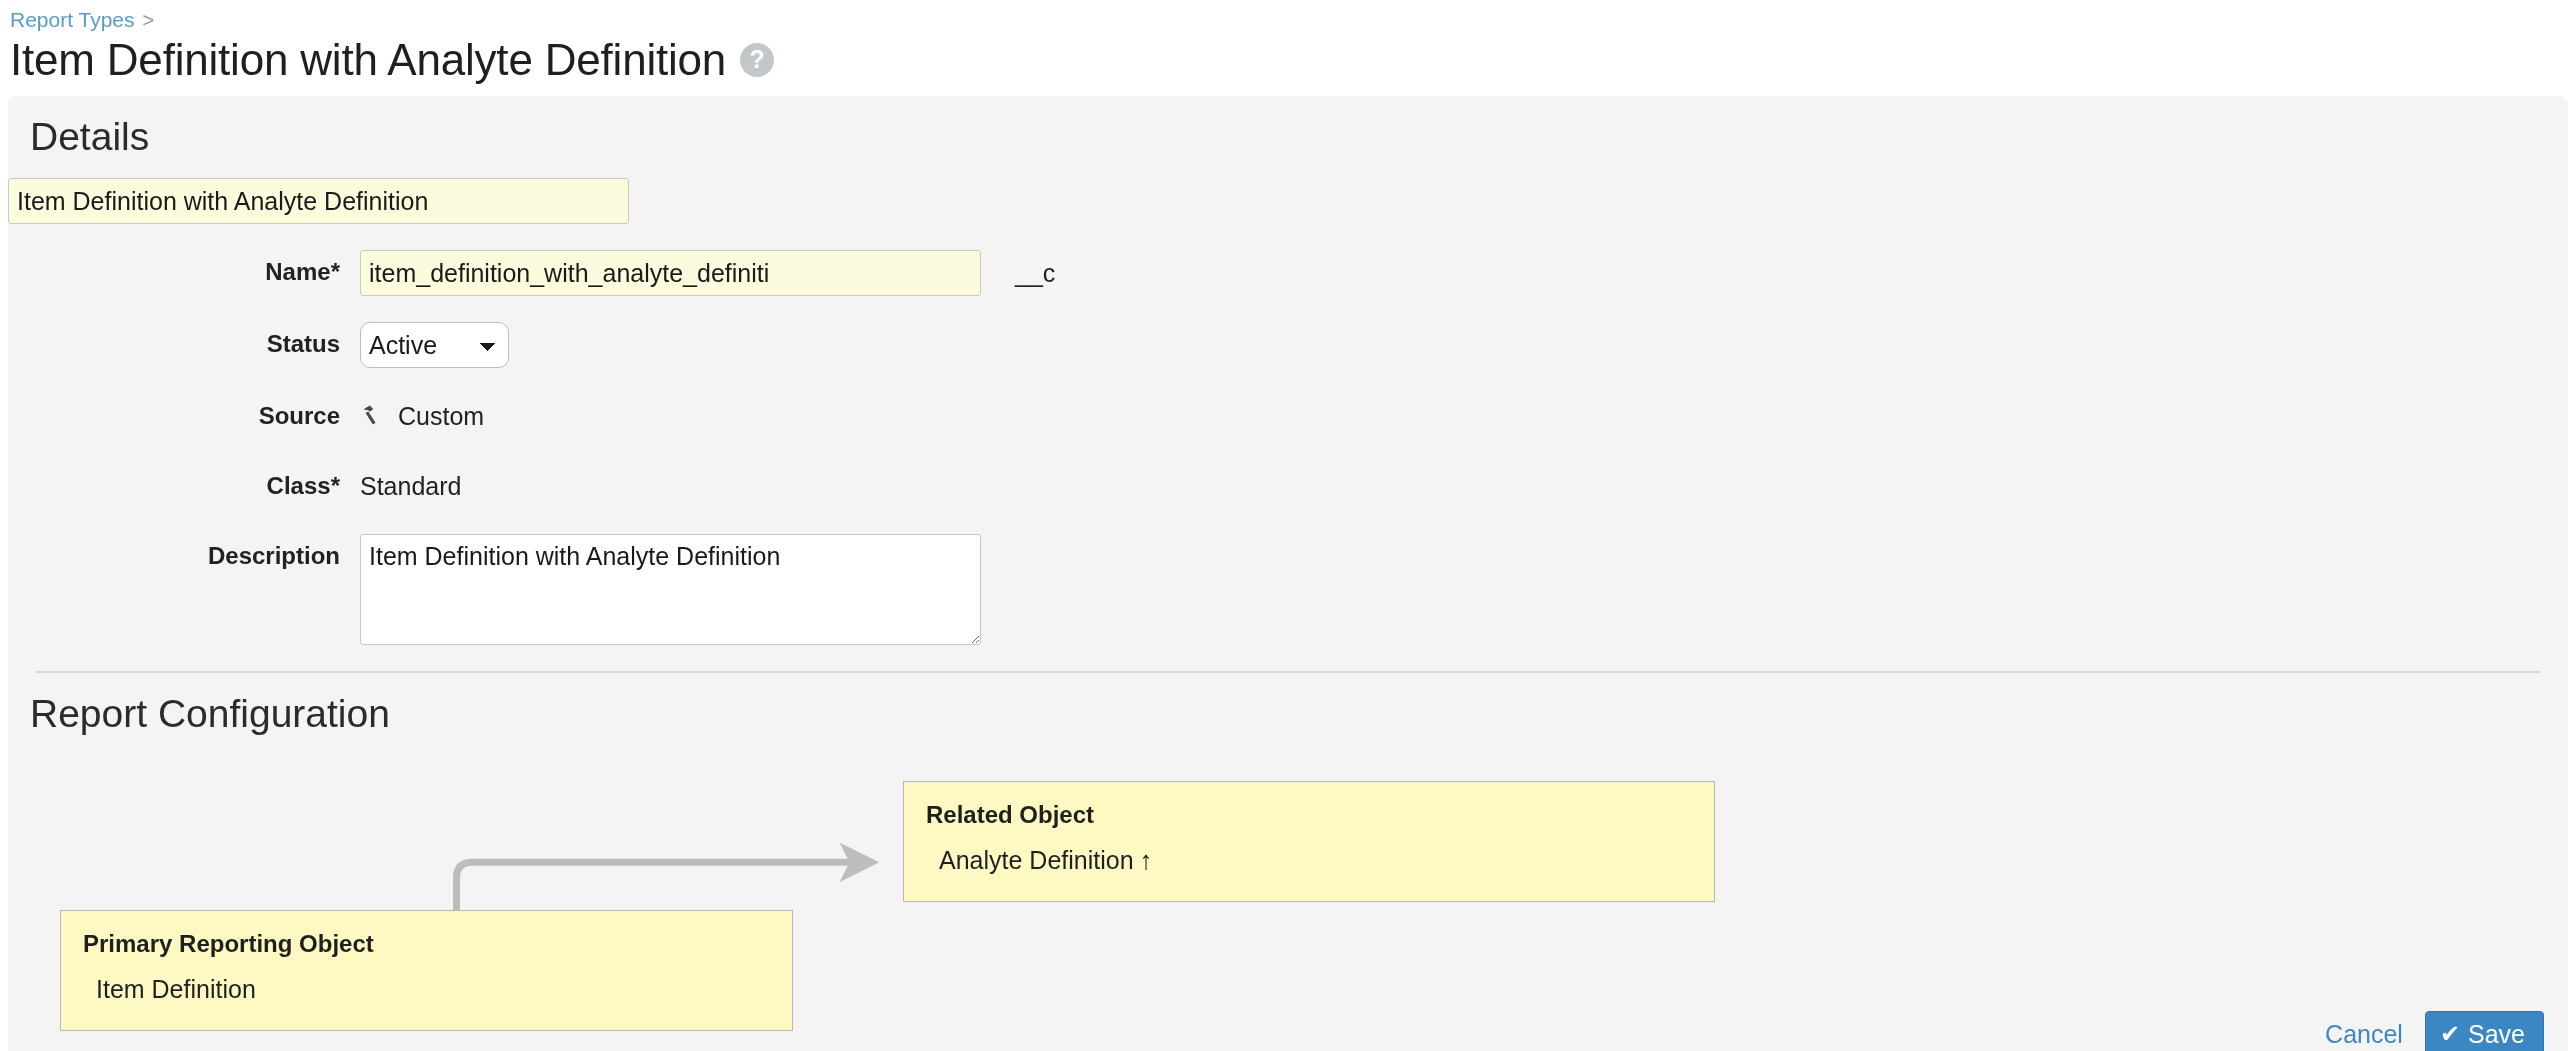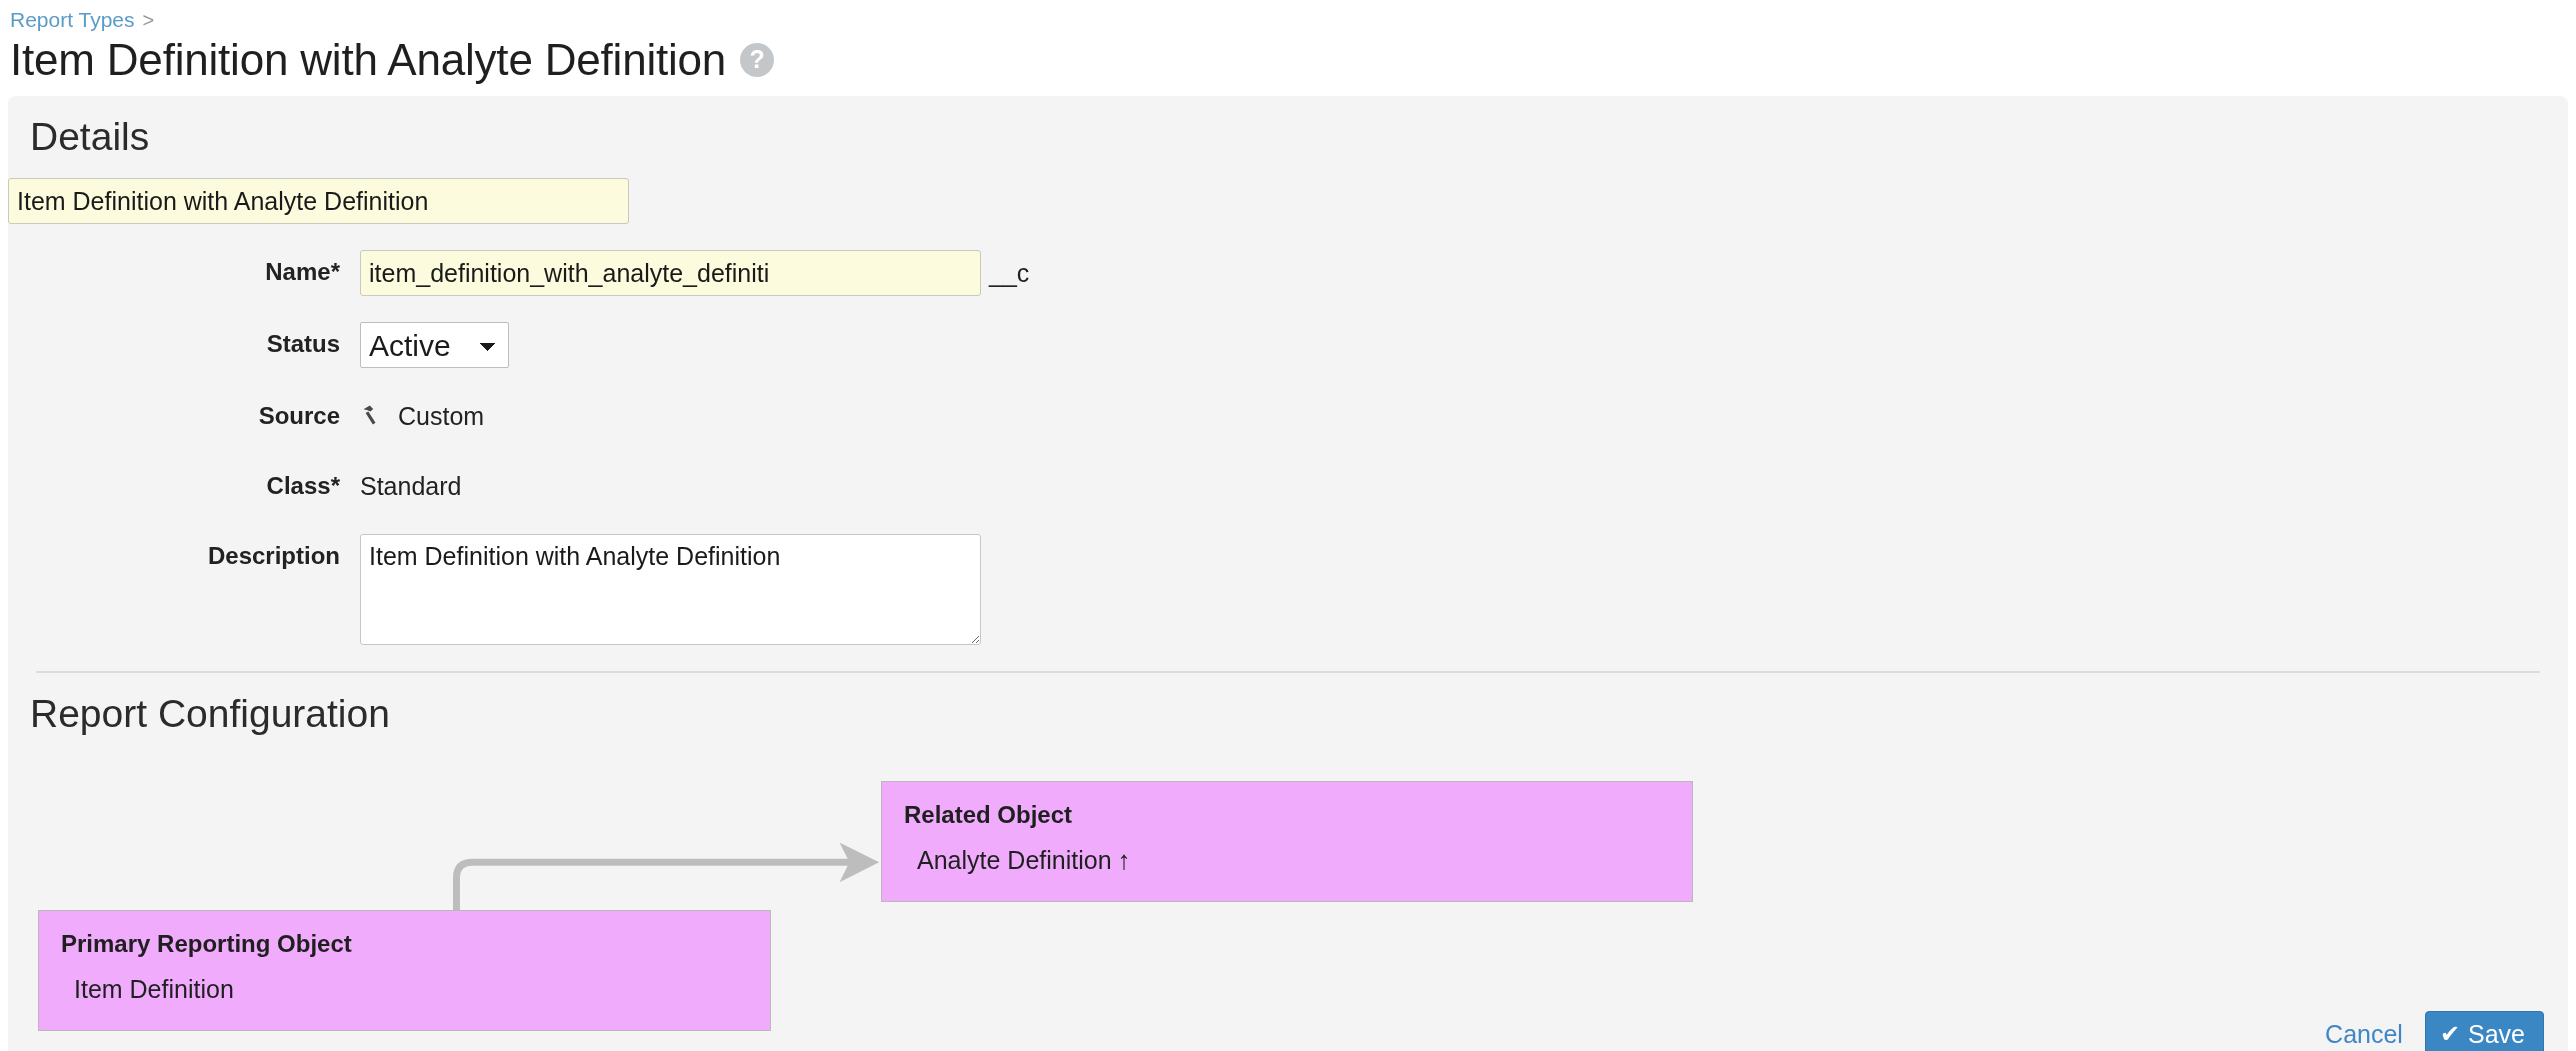--- a/index.html
+++ b/index.html
@@ -122,33 +122,33 @@
     border-radius: 3px;
     font-family: "Liberation Sans", sans-serif;
     font-size: 25px;
     color: #1a1a1a;
     padding: 0 8px;
     outline: none;
   }
   .name-suffix {
     font-size: 25px;
     color: #222222;
-    margin-left: 8px;
+    margin-left: 34px;
     line-height: 44px;
     white-space: nowrap;
   }
 
   .select-input {
     height: 46px;
     box-sizing: border-box;
     background: #ffffff;
     border: 1px solid #bdbdbd;
-    border-radius: 2px;
-    font-family: "Liberation Sans", sans-serif;
-    font-size: 30px;
+    border-radius: 10px;
+    font-family: "Liberation Sans", sans-serif;
+    font-size: 25px;
     color: #1a1a1a;
     padding: 0 34px 0 8px;
     outline: none;
     -webkit-appearance: none;
     -moz-appearance: none;
     appearance: none;
     width: 149px;
     background-image:
       linear-gradient(45deg, transparent 50%, #1a1a1a 50%),
       linear-gradient(135deg, #1a1a1a 50%, transparent 50%);
@@ -198,23 +198,24 @@
   }
 
   
   .diagram {
     position: relative;
     height: 298px;
     margin-top: 18px;
   }
   .node-box {
     position: absolute;
-    background: #f0abfc;
+    background: #fef9c3;
     border: 1px solid #b9b9b9;
     box-sizing: border-box;
+    margin-left: 22px;
   }
   .node-title {
     font-size: 24px;
     font-weight: bold;
     color: #1f1f1f;
     padding: 18px 0 0 22px;
     line-height: 30px;
   }
   .node-value {
     font-size: 25px;

